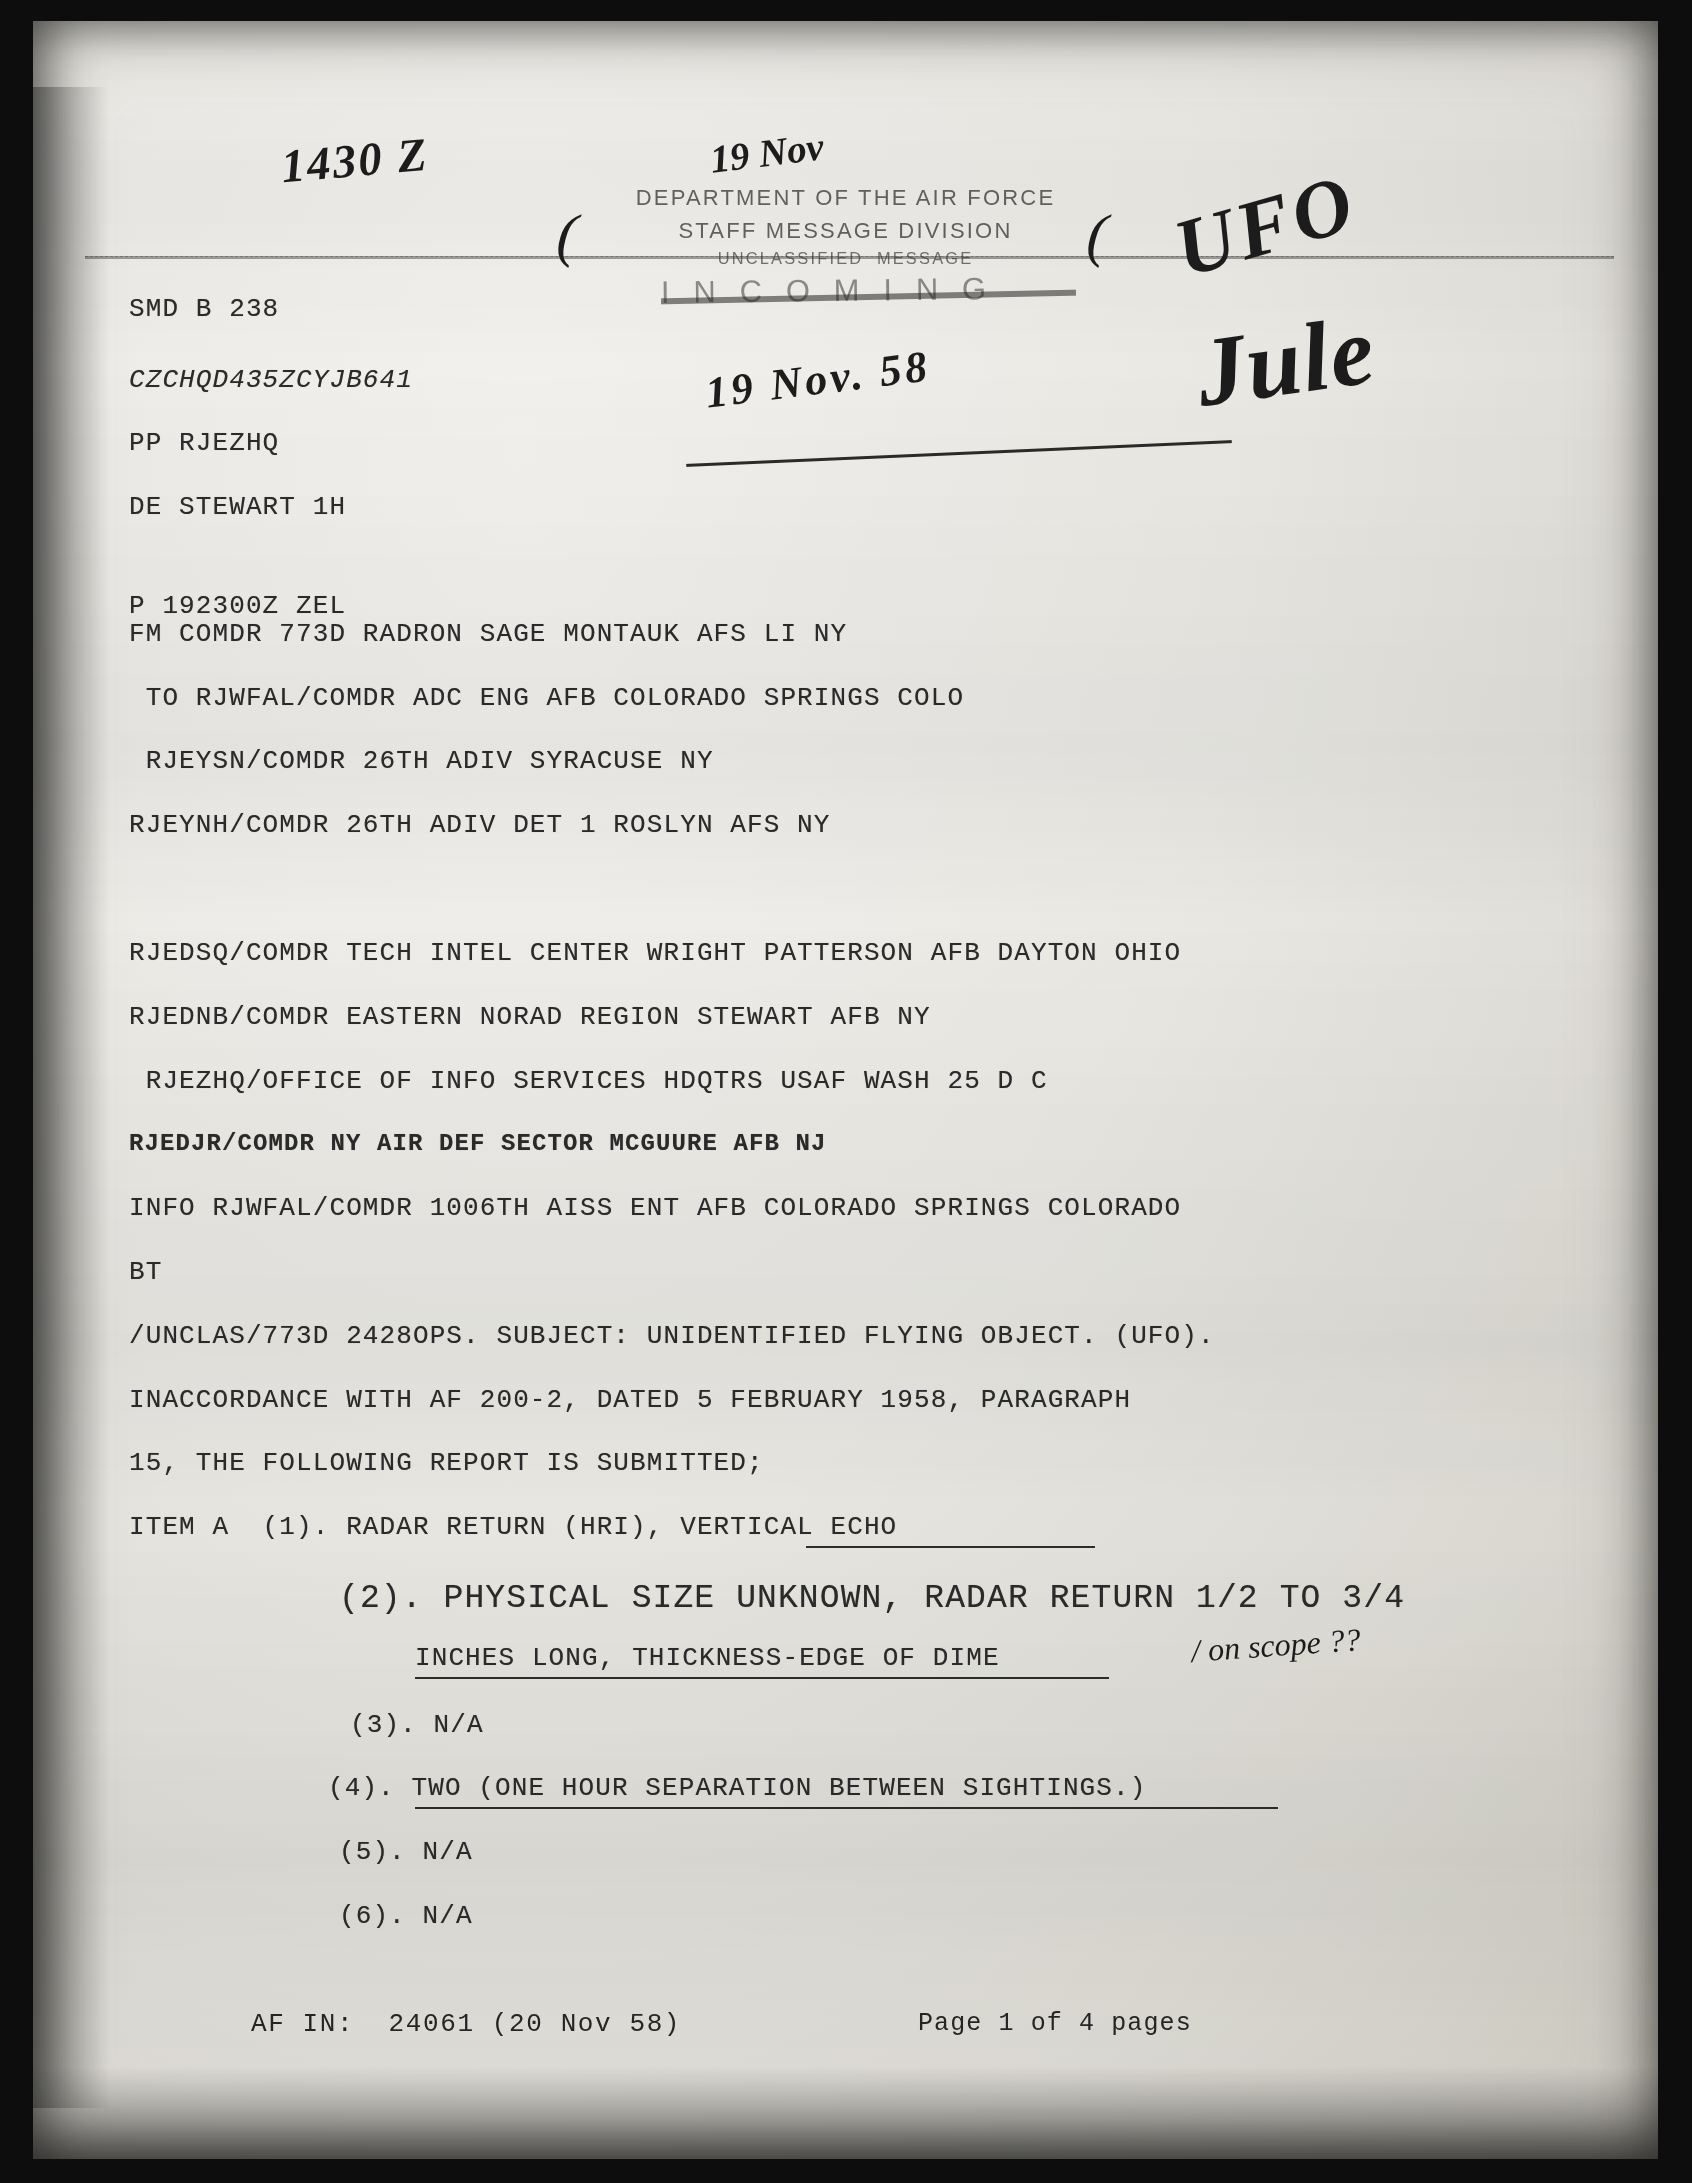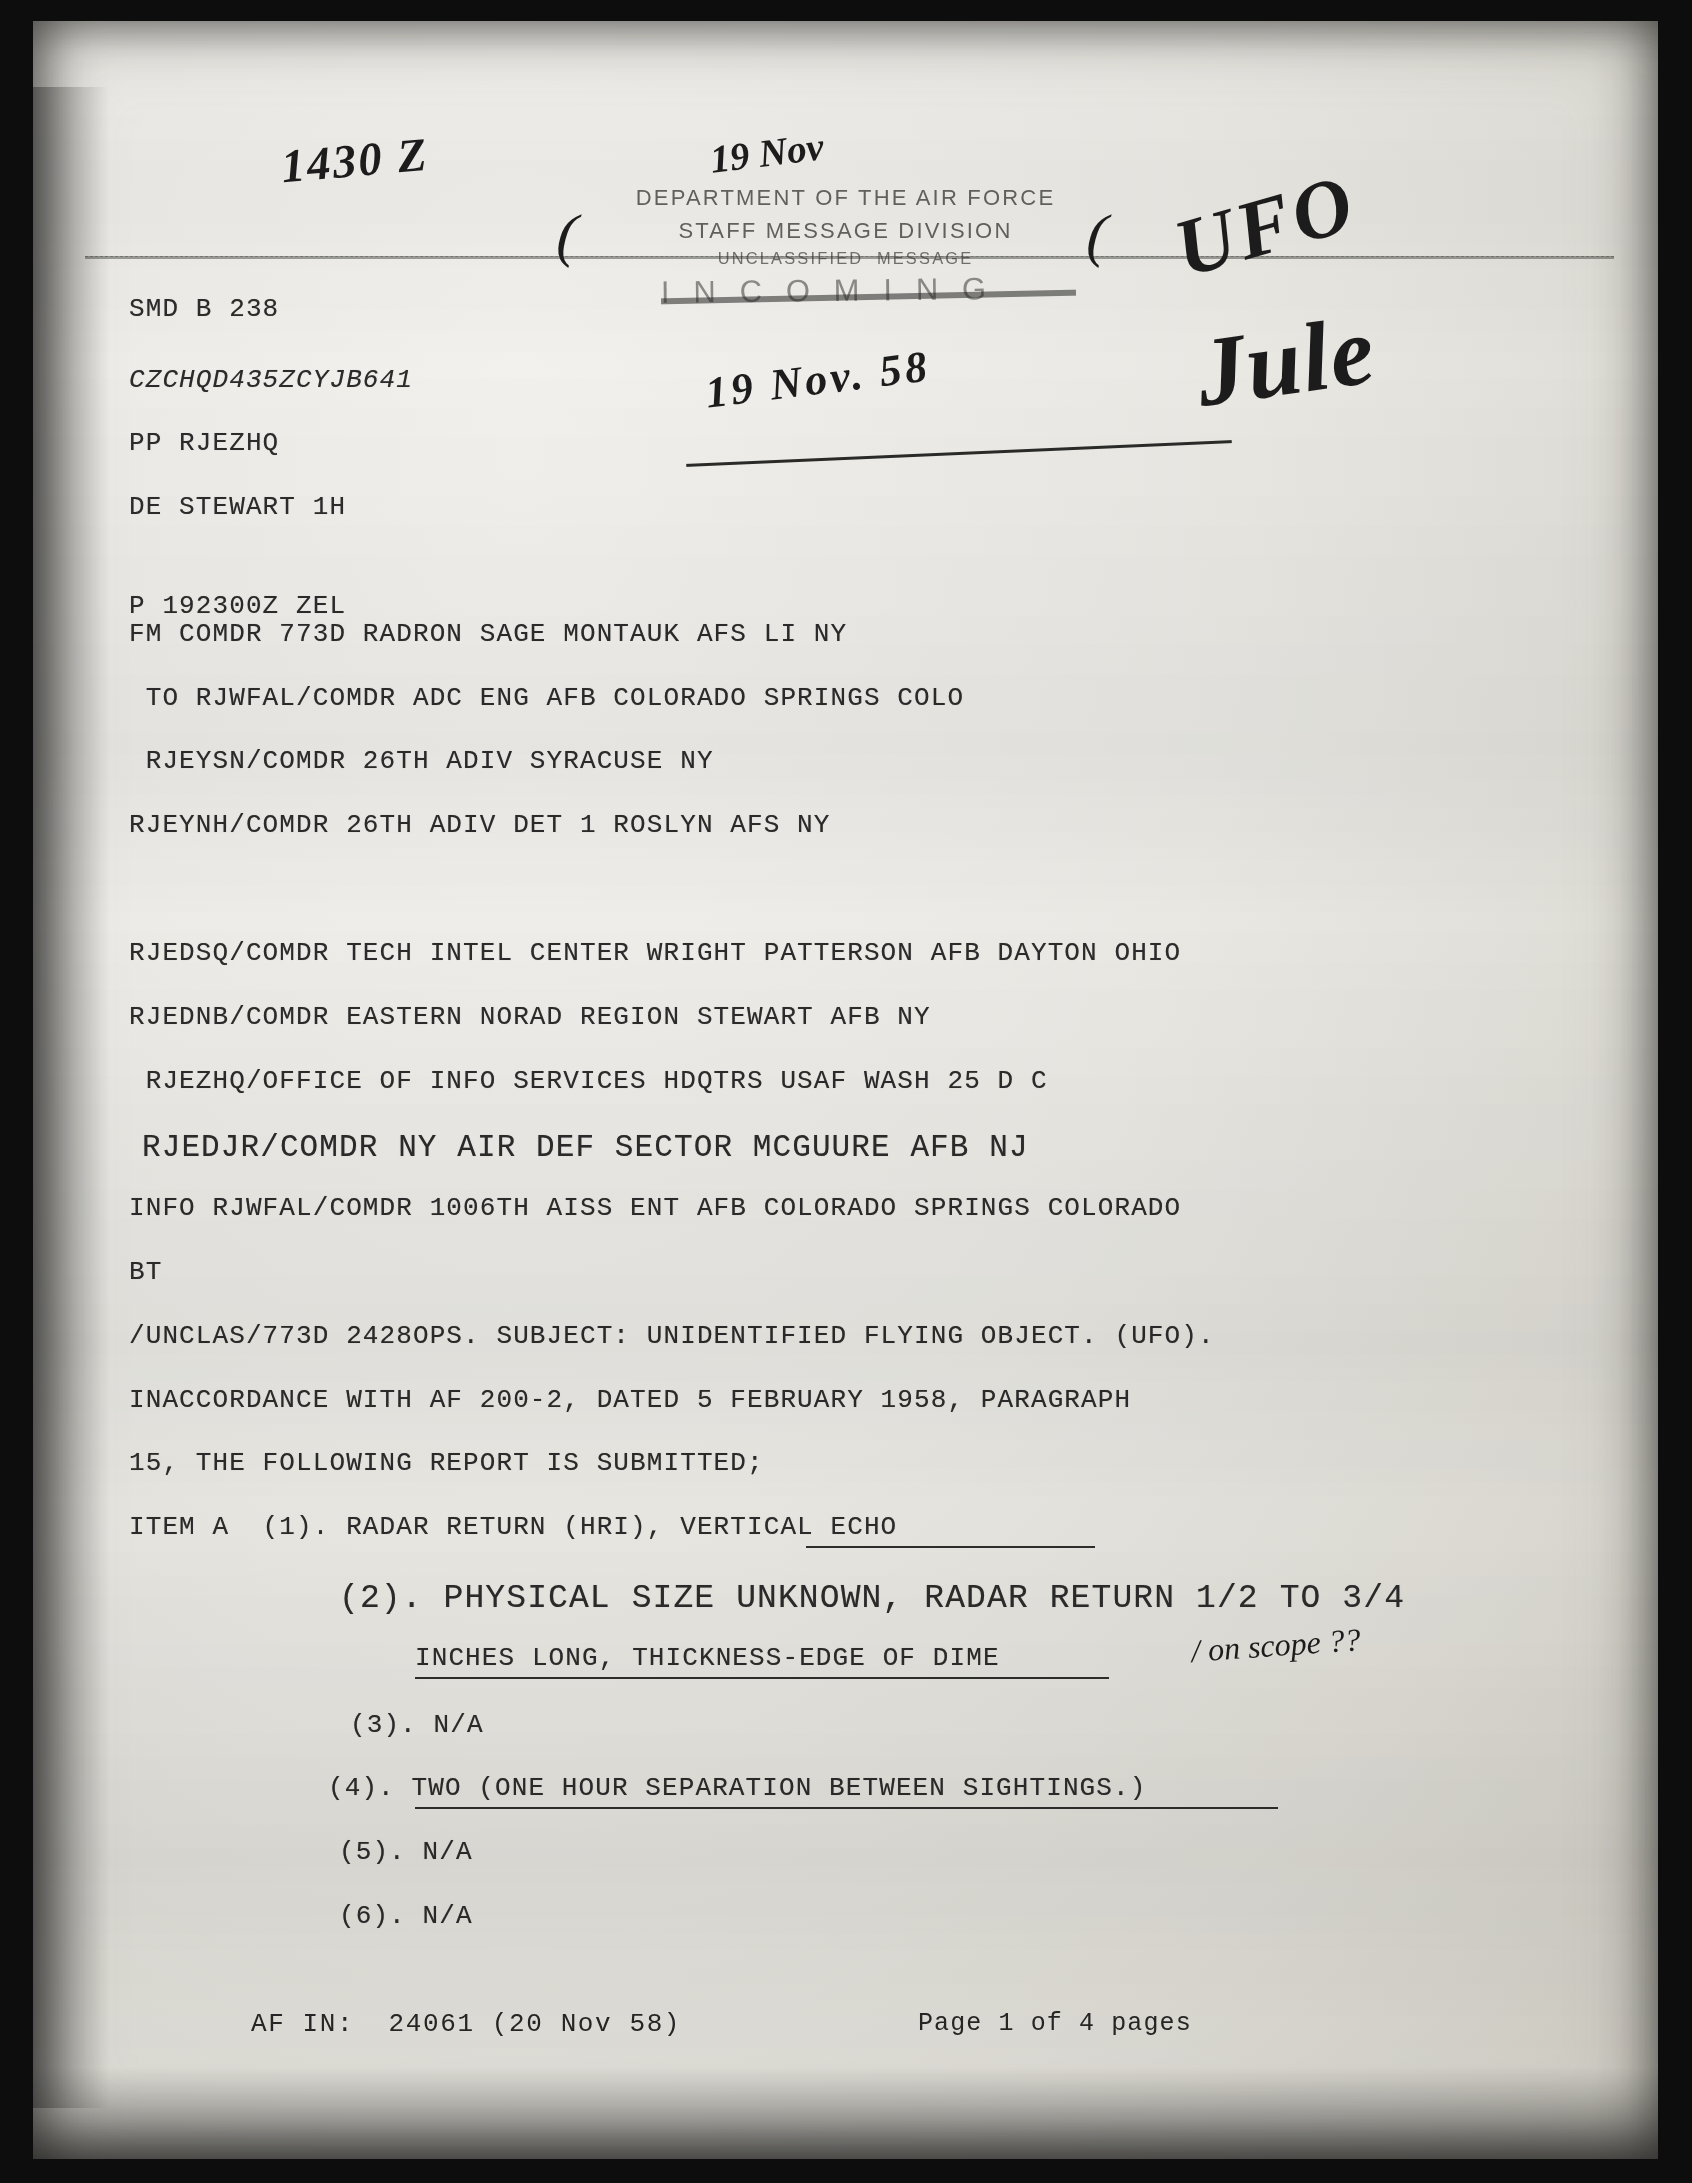--- a/index.html
+++ b/index.html
@@ -258,21 +258,21 @@
     <div class="typed" style="left:96px; top:407px;  font-size:26px;">PP RJEZHQ</div>
     <div class="typed" style="left:96px; top:471px;  font-size:26px;">DE STEWART 1H</div>
     <div class="typed" style="left:96px; top:534px;  font-size:26px;margin-top:36px;">P 192300Z ZEL</div>
     <div class="typed" style="left:96px; top:598px; font-size:26px;">FM COMDR 773D RADRON SAGE MONTAUK AFS LI NY</div>
     <div class="typed" style="left:96px; top:662px; font-size:26px;"> TO RJWFAL/COMDR ADC ENG AFB COLORADO SPRINGS COLO</div>
     <div class="typed" style="left:96px; top:725px; font-size:26px;"> RJEYSN/COMDR 26TH ADIV SYRACUSE NY</div>
     <div class="typed" style="left:96px; top:789px; font-size:26px;">RJEYNH/COMDR 26TH ADIV DET 1 ROSLYN AFS NY</div>
     <div class="typed" style="left:96px; top:917px; font-size:26px;">RJEDSQ/COMDR TECH INTEL CENTER WRIGHT PATTERSON AFB DAYTON OHIO</div>
     <div class="typed" style="left:96px; top:981px; font-size:26px;">RJEDNB/COMDR EASTERN NORAD REGION STEWART AFB NY</div>
     <div class="typed" style="left:96px; top:1045px; font-size:26px;"> RJEZHQ/OFFICE OF INFO SERVICES HDQTRS USAF WASH 25 D C</div>
-    <div class="typed" style="left:109px; top:1109px; font-size:31px;">RJEDJR/COMDR NY AIR DEF SECTOR MCGUURE AFB NJ</div>
+    <div class="typed" style="left:96px; top:1109px; font-size:24px;font-weight:bold;">RJEDJR/COMDR NY AIR DEF SECTOR MCGUURE AFB NJ</div>
     <div class="typed" style="left:96px; top:1172px; font-size:26px;">INFO RJWFAL/COMDR 1006TH AISS ENT AFB COLORADO SPRINGS COLORADO</div>
     <div class="typed" style="left:96px; top:1236px; font-size:26px;">BT</div>
     <div class="typed" style="left:96px; top:1300px; font-size:26px;">/UNCLAS/773D 2428OPS. SUBJECT: UNIDENTIFIED FLYING OBJECT. (UFO).</div>
     <div class="typed" style="left:96px; top:1364px; font-size:26px;">INACCORDANCE WITH AF 200-2, DATED 5 FEBRUARY 1958, PARAGRAPH</div>
     <div class="typed" style="left:96px; top:1427px; font-size:26px;">15, THE FOLLOWING REPORT IS SUBMITTED;</div>
     <div class="typed" style="left:96px; top:1491px; font-size:26px;">ITEM A  (1). RADAR RETURN (HRI), VERTICAL ECHO</div>
     <div class="ul" style="left:773px; top:1525px; width:289px;"></div>
 
     <div class="typed" style="left:306px; top:1559px; font-size:33px;">(2). PHYSICAL SIZE UNKNOWN, RADAR RETURN 1/2 TO 3/4</div>
     <div class="typed" style="left:382px; top:1622px; font-size:26px;">INCHES LONG, THICKNESS-EDGE OF DIME</div>

